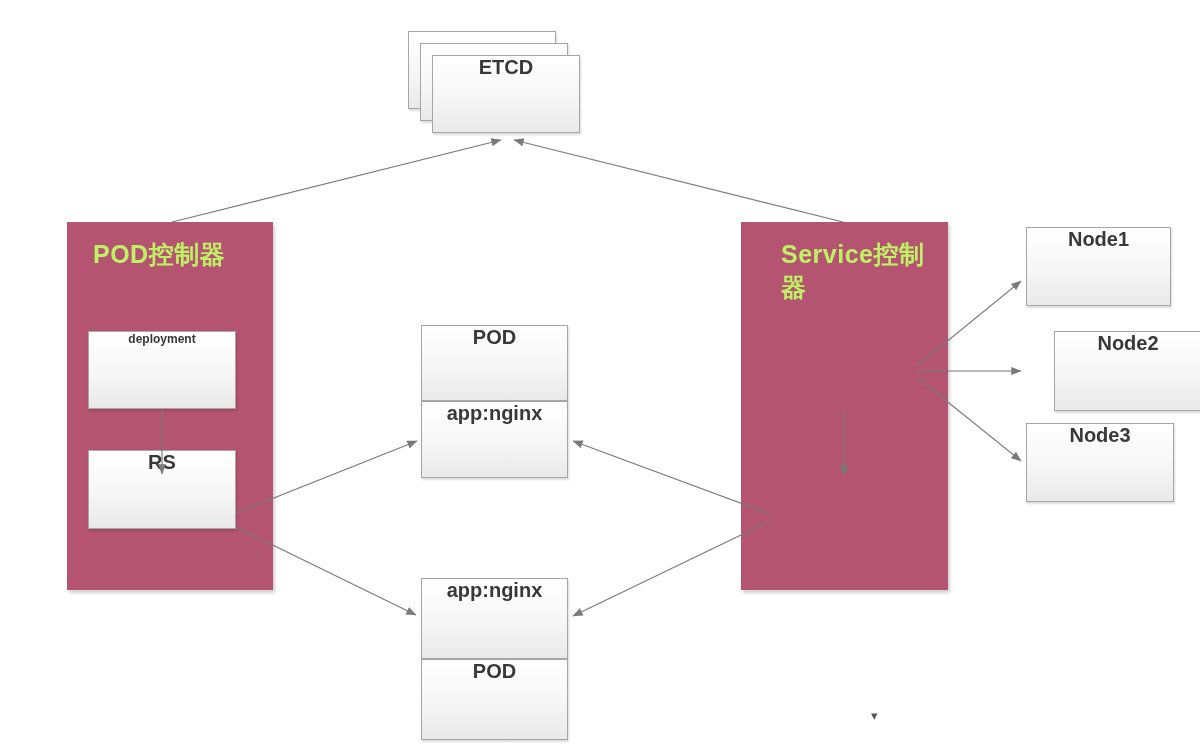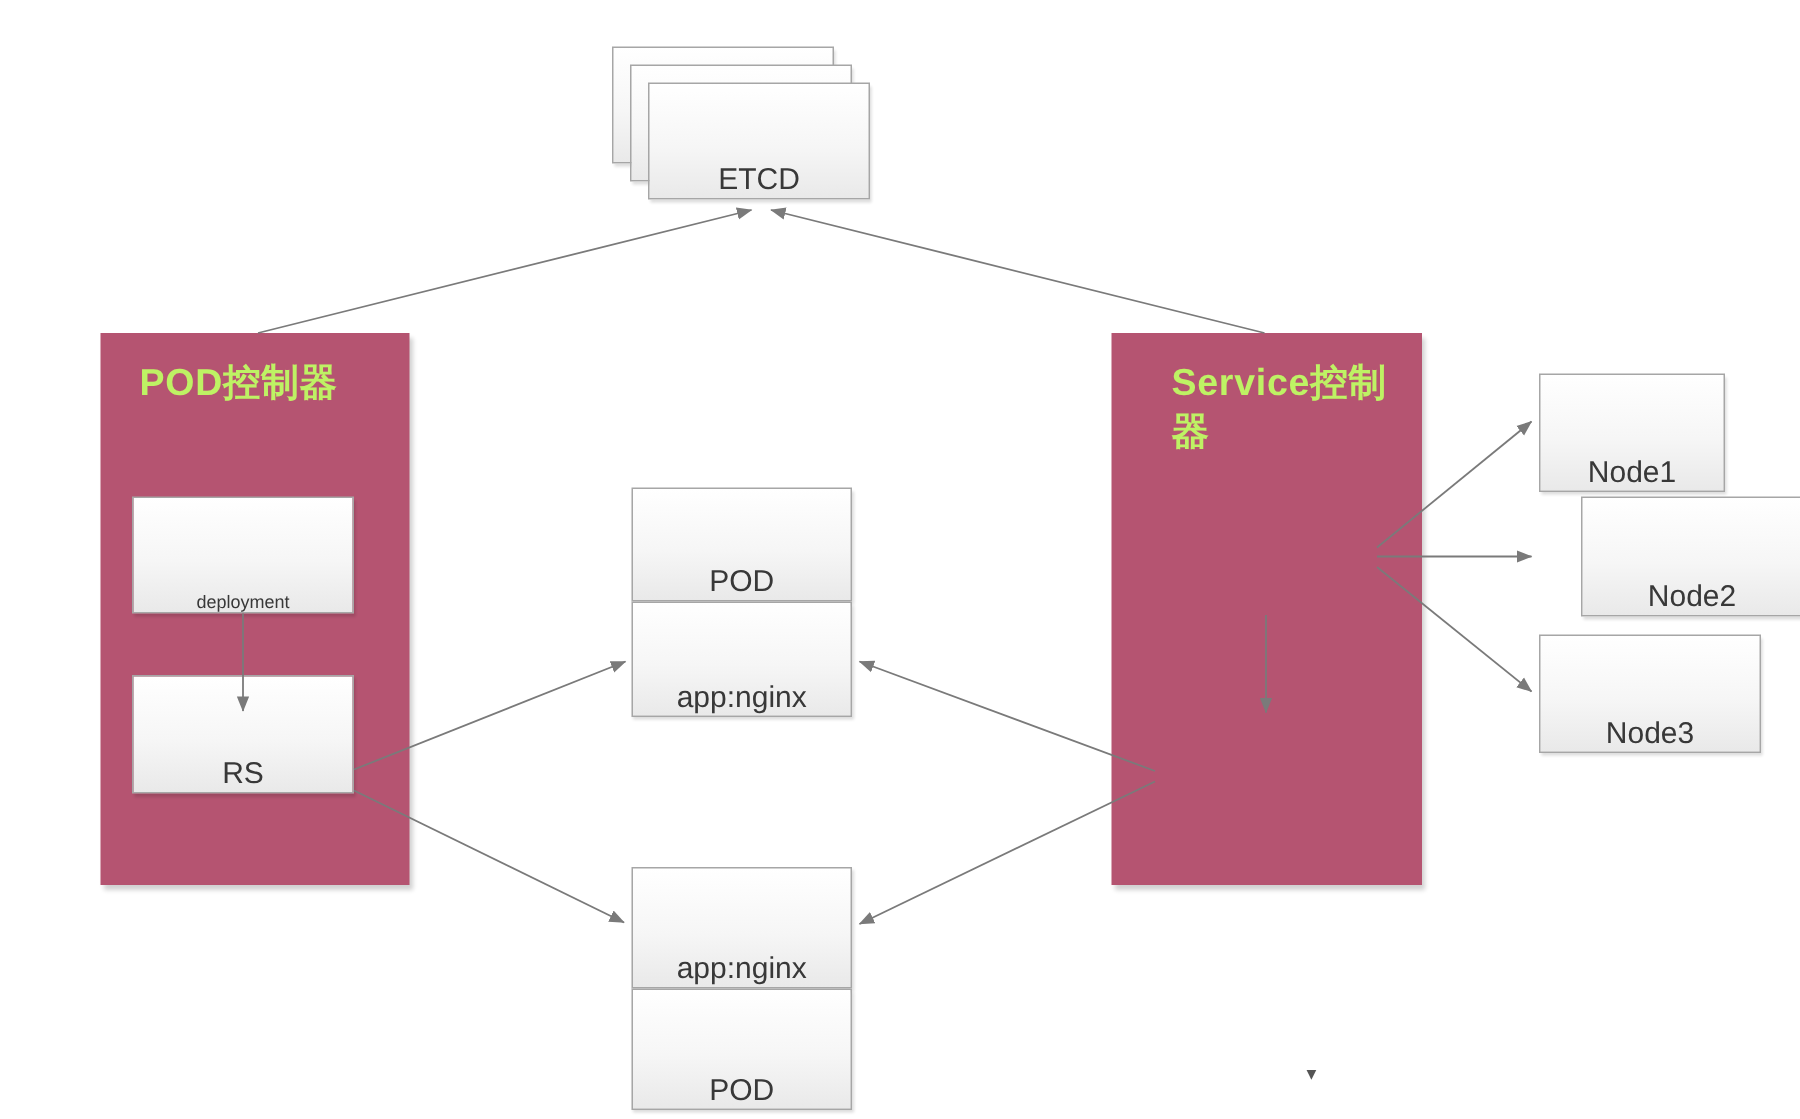--- a/index.html
+++ b/index.html
@@ -5,22 +5,22 @@
   html, body { margin:0; padding:0; background:#ffffff; }
   .canvas {
     position:relative; width:1200px; height:746px; background:#fff;
     font-family:"Liberation Sans","DejaVu Sans",sans-serif; overflow:hidden;
   }
   .box {
     position:absolute; box-sizing:border-box;
     background:linear-gradient(180deg,#ffffff 0%,#f6f6f6 55%,#e9e9e9 100%);
     border:1px solid var(--box-border,#a6a6a6);
     box-shadow:1px 2px 2px rgba(0,0,0,.14);
-    display:flex; align-items:flex-end; justify-content:center;
-    font-size:20px; color:var(--text,#383838);
+    display:flex; align-items:flex-start; justify-content:center;
+    font-size:20px; color:var(--text,#383838);font-weight:bold;
   }
   .container-box {
     position:absolute; box-sizing:border-box;
     background:var(--controller-fill,#b55471);
     box-shadow:2px 3px 3px rgba(0,0,0,.18);
   }
   .container-title {
     font-size:25px; color:#bef264; padding:16px 0 0 26px; letter-spacing:.5px;font-weight:bold;
   }
   .connectors { position:absolute; left:0; top:0; width:1200px; height:746px; pointer-events:none; }
@@ -58,21 +58,21 @@
     <span>app:nginx</span>
   </div>
   <div class="box" style="left:421px;top:659px;width:147px;height:81px;">
     <span>POD</span>
   </div>
 
   <div class="container-box" style="left:741px;top:222px;width:207px;height:368px;">
     <div class="container-title" style="padding-left:40px;">Service控制器</div>
   </div>
 
-  <div class="box" style="left:1026px;top:249px;width:124px;height:79px;">
+  <div class="box" style="left:1026px;top:227px;width:145px;height:79px;">
     <span>Node1</span>
   </div>
   <div class="box" style="left:1026px;top:331px;width:148px;height:80px;margin-left:28px;">
     <span>Node2</span>
   </div>
   <div class="box" style="left:1026px;top:423px;width:148px;height:79px;">
     <span>Node3</span>
   </div>
 
   <div class="down-indicator" style="left:871px;top:708px;">▾</div>

